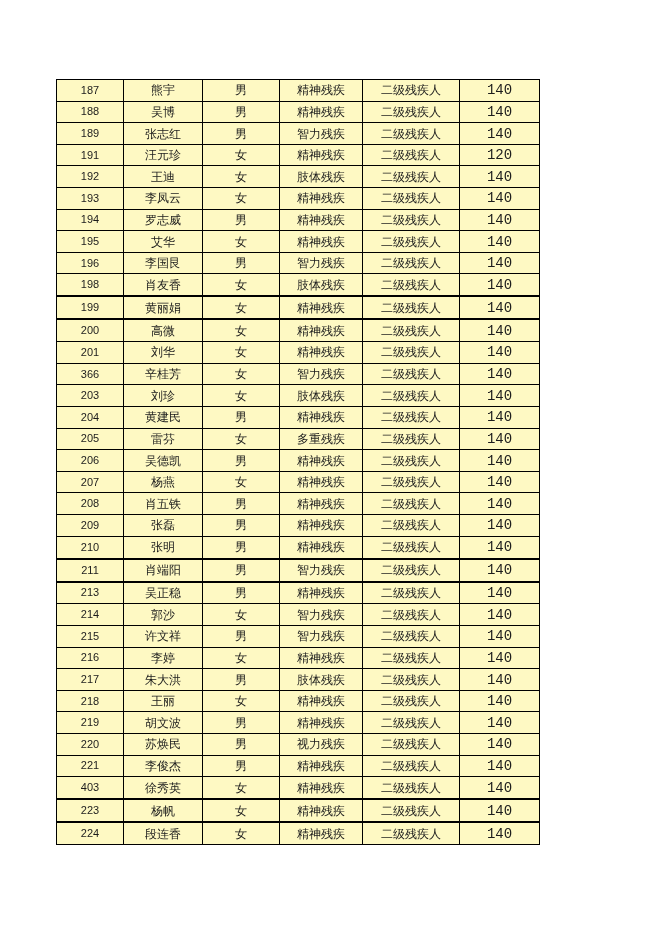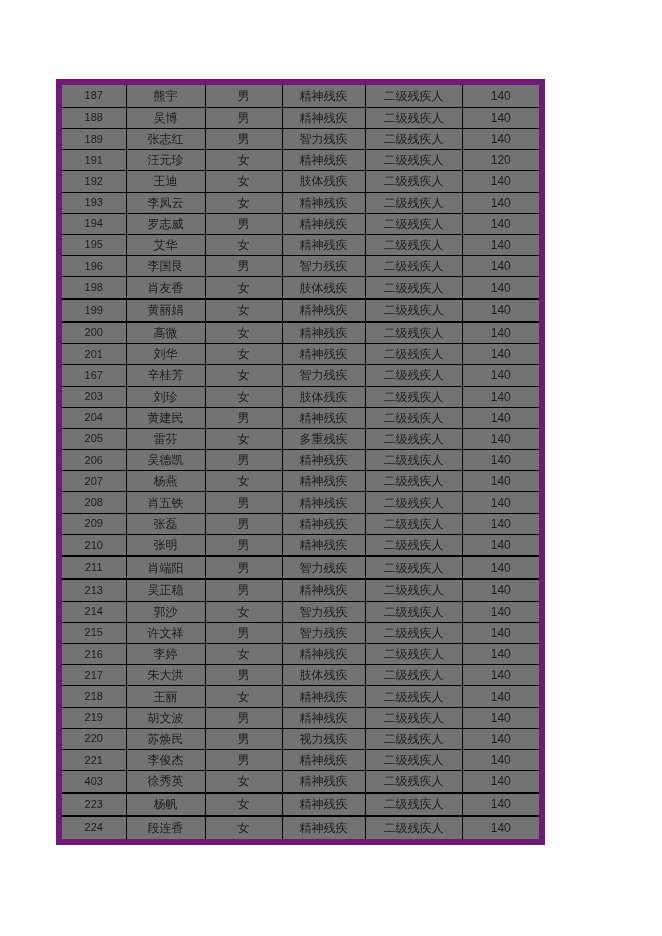--- a/index.html
+++ b/index.html
@@ -18,22 +18,22 @@
   .sheet {
     position: absolute;
     left: 56px;
     top: 79px;
   }
   table.roster {
     border-collapse: collapse;
     table-layout: fixed;
     width: 484px;
     height: 766px;
-    border: 6px solid #701a75;
-    background: #737373;
+    border: 1px solid #701a75;
+    background: #fef9c3;
   }
   table.roster td {
     border: 1px solid #000000;
     padding: 0;
     margin: 0;
     text-align: center;
     vertical-align: middle;
     overflow: hidden;
     white-space: nowrap;
     color: #1c1c1c;
@@ -52,22 +52,22 @@
     font-size: 11px;
     vertical-align: top;
     padding-top: 3px;
     color: #222222;
   }
   td.col-name, td.col-gender, td.col-type, td.col-level {
     font-size: 12px;
     padding-top: 2px;
   }
   td.col-amount {
-    font-family: Liberation Sans, sans-serif;
-    font-size: 12px;
+    font-family: Liberation Mono, monospace;
+    font-size: 14px;
     padding-top: 2px;
     color: #2a2a2a;
   }
   
   tr.thick td {
     border-top-width: 2px;
     border-bottom-width: 2px;
   }
 </style>
 </head>
@@ -183,21 +183,21 @@
           </tr>
           <tr>
             <td class="col-no">201</td>
             <td class="col-name">刘华</td>
             <td class="col-gender">女</td>
             <td class="col-type">精神残疾</td>
             <td class="col-level">二级残疾人</td>
             <td class="col-amount">140</td>
           </tr>
           <tr>
-            <td class="col-no">167</td>
+            <td class="col-no">366</td>
             <td class="col-name">辛桂芳</td>
             <td class="col-gender">女</td>
             <td class="col-type">智力残疾</td>
             <td class="col-level">二级残疾人</td>
             <td class="col-amount">140</td>
           </tr>
           <tr>
             <td class="col-no">203</td>
             <td class="col-name">刘珍</td>
             <td class="col-gender">女</td>

